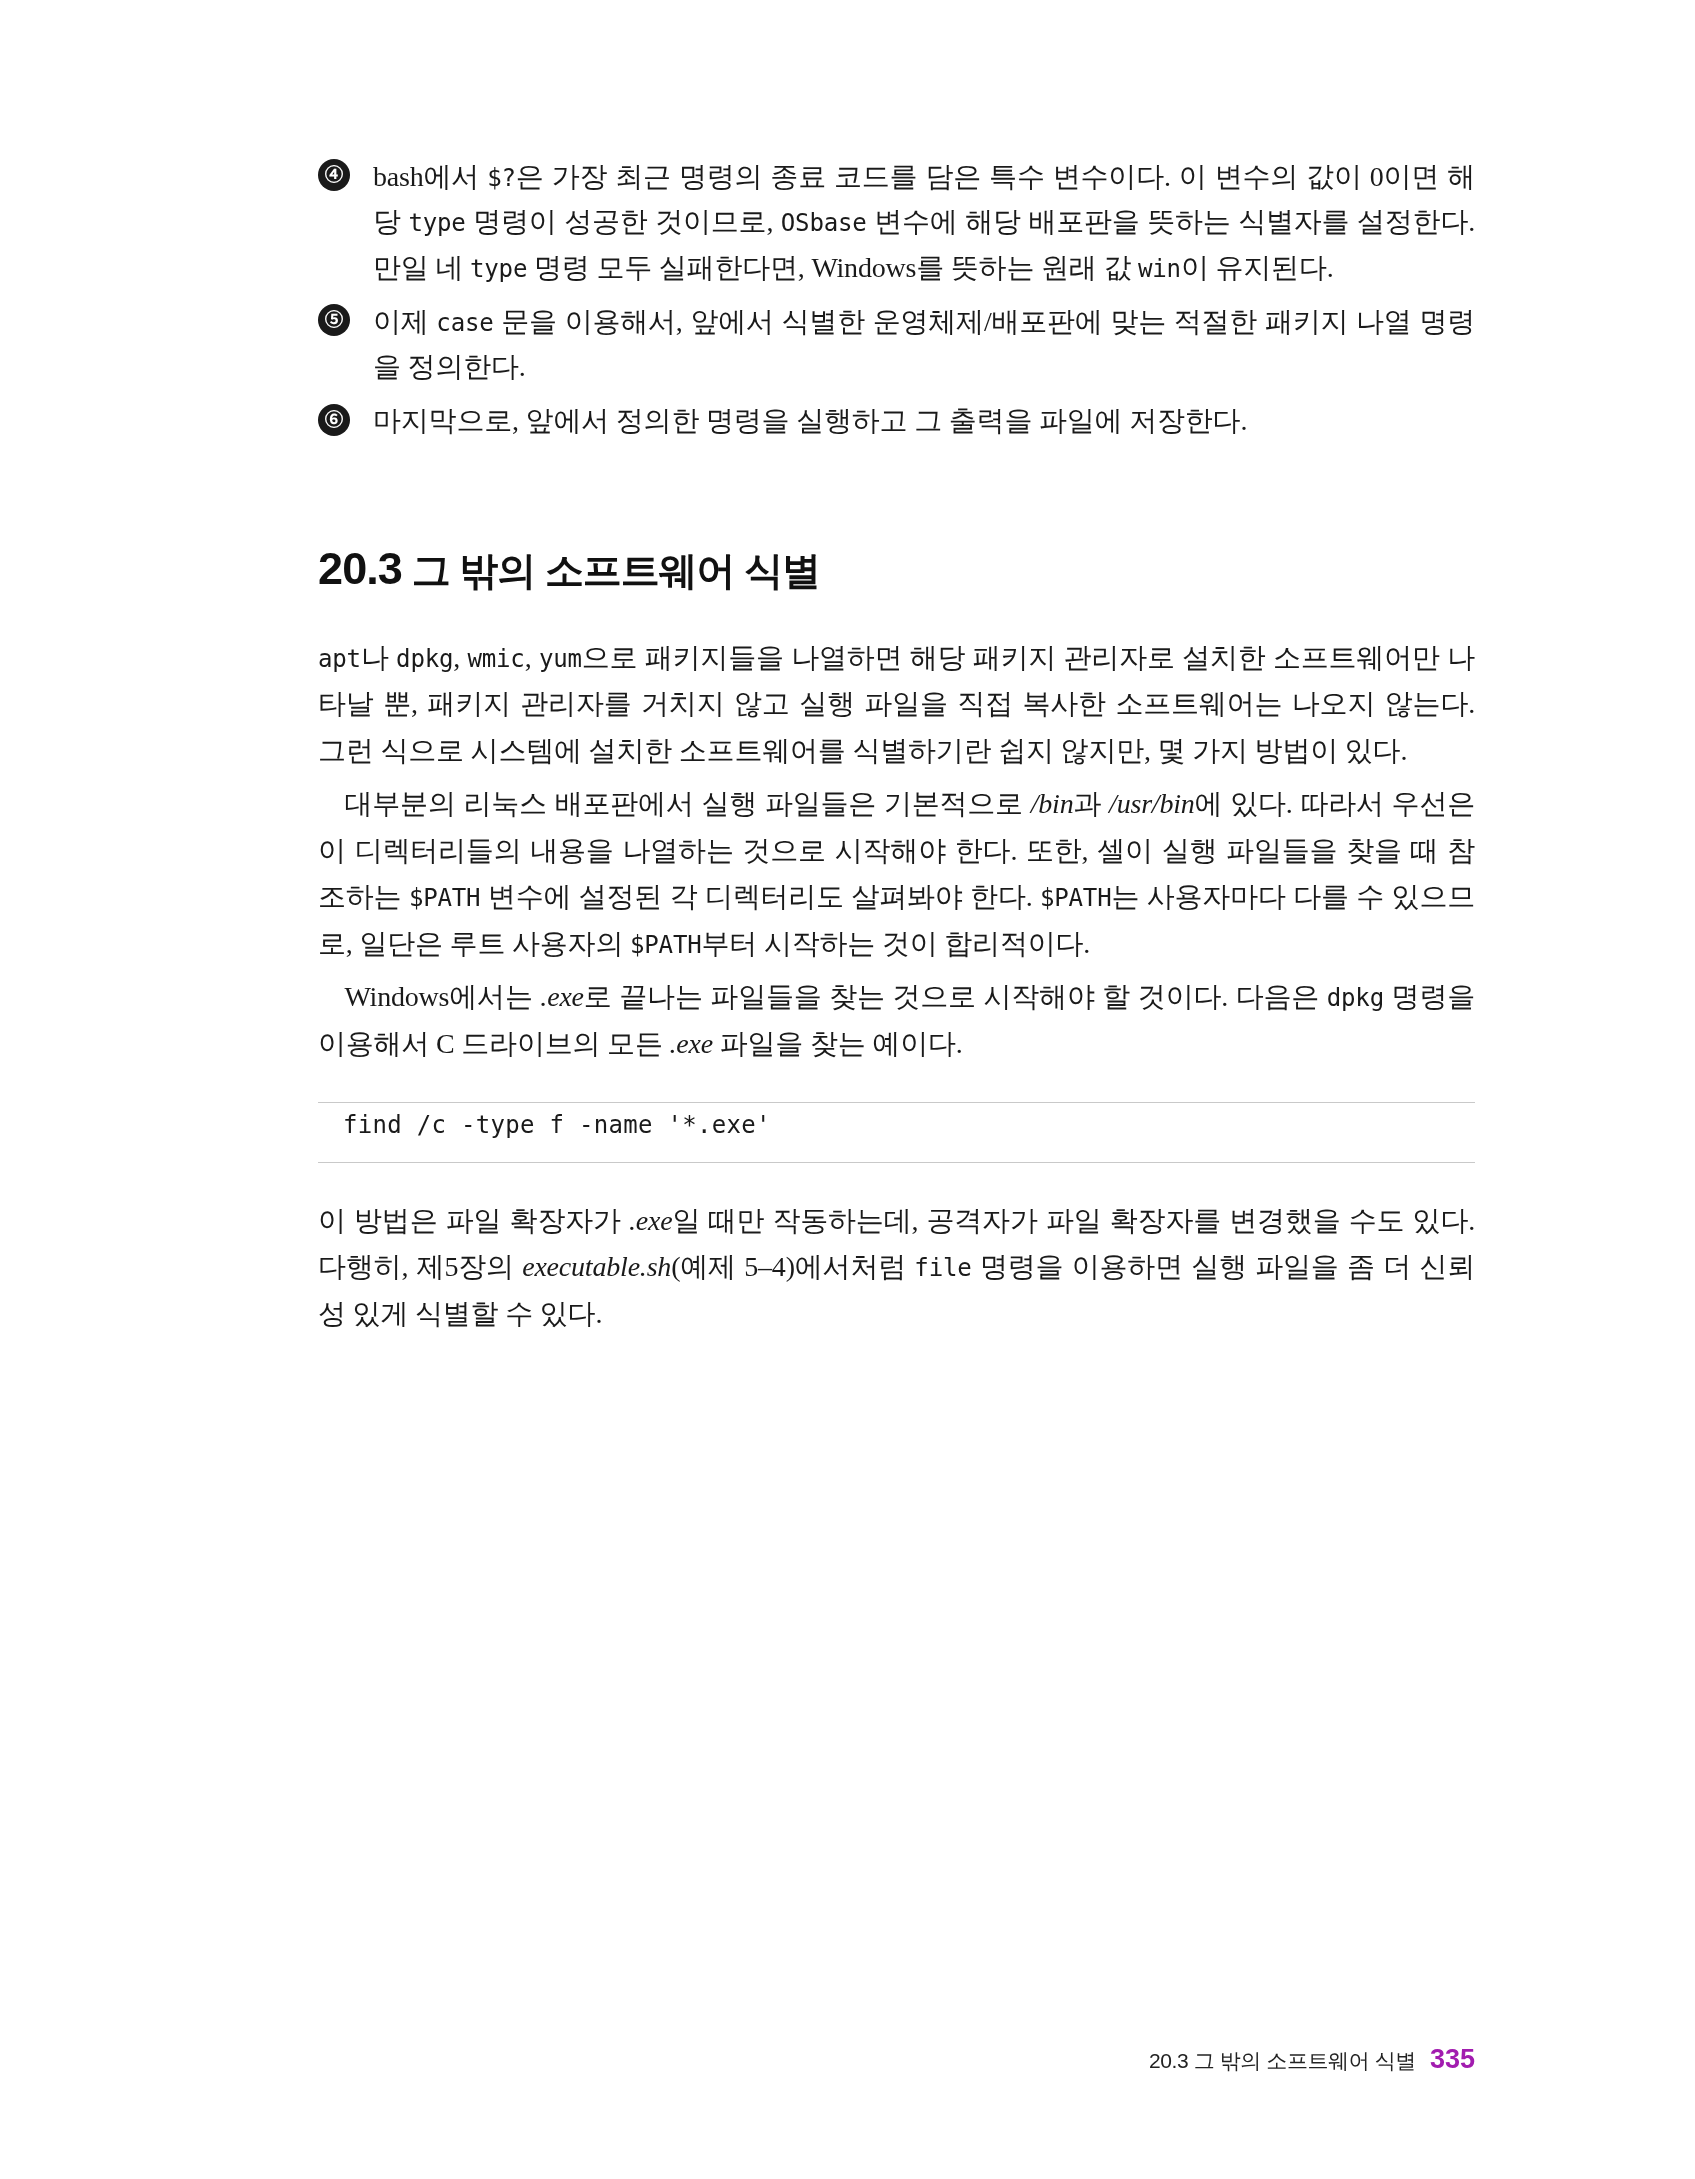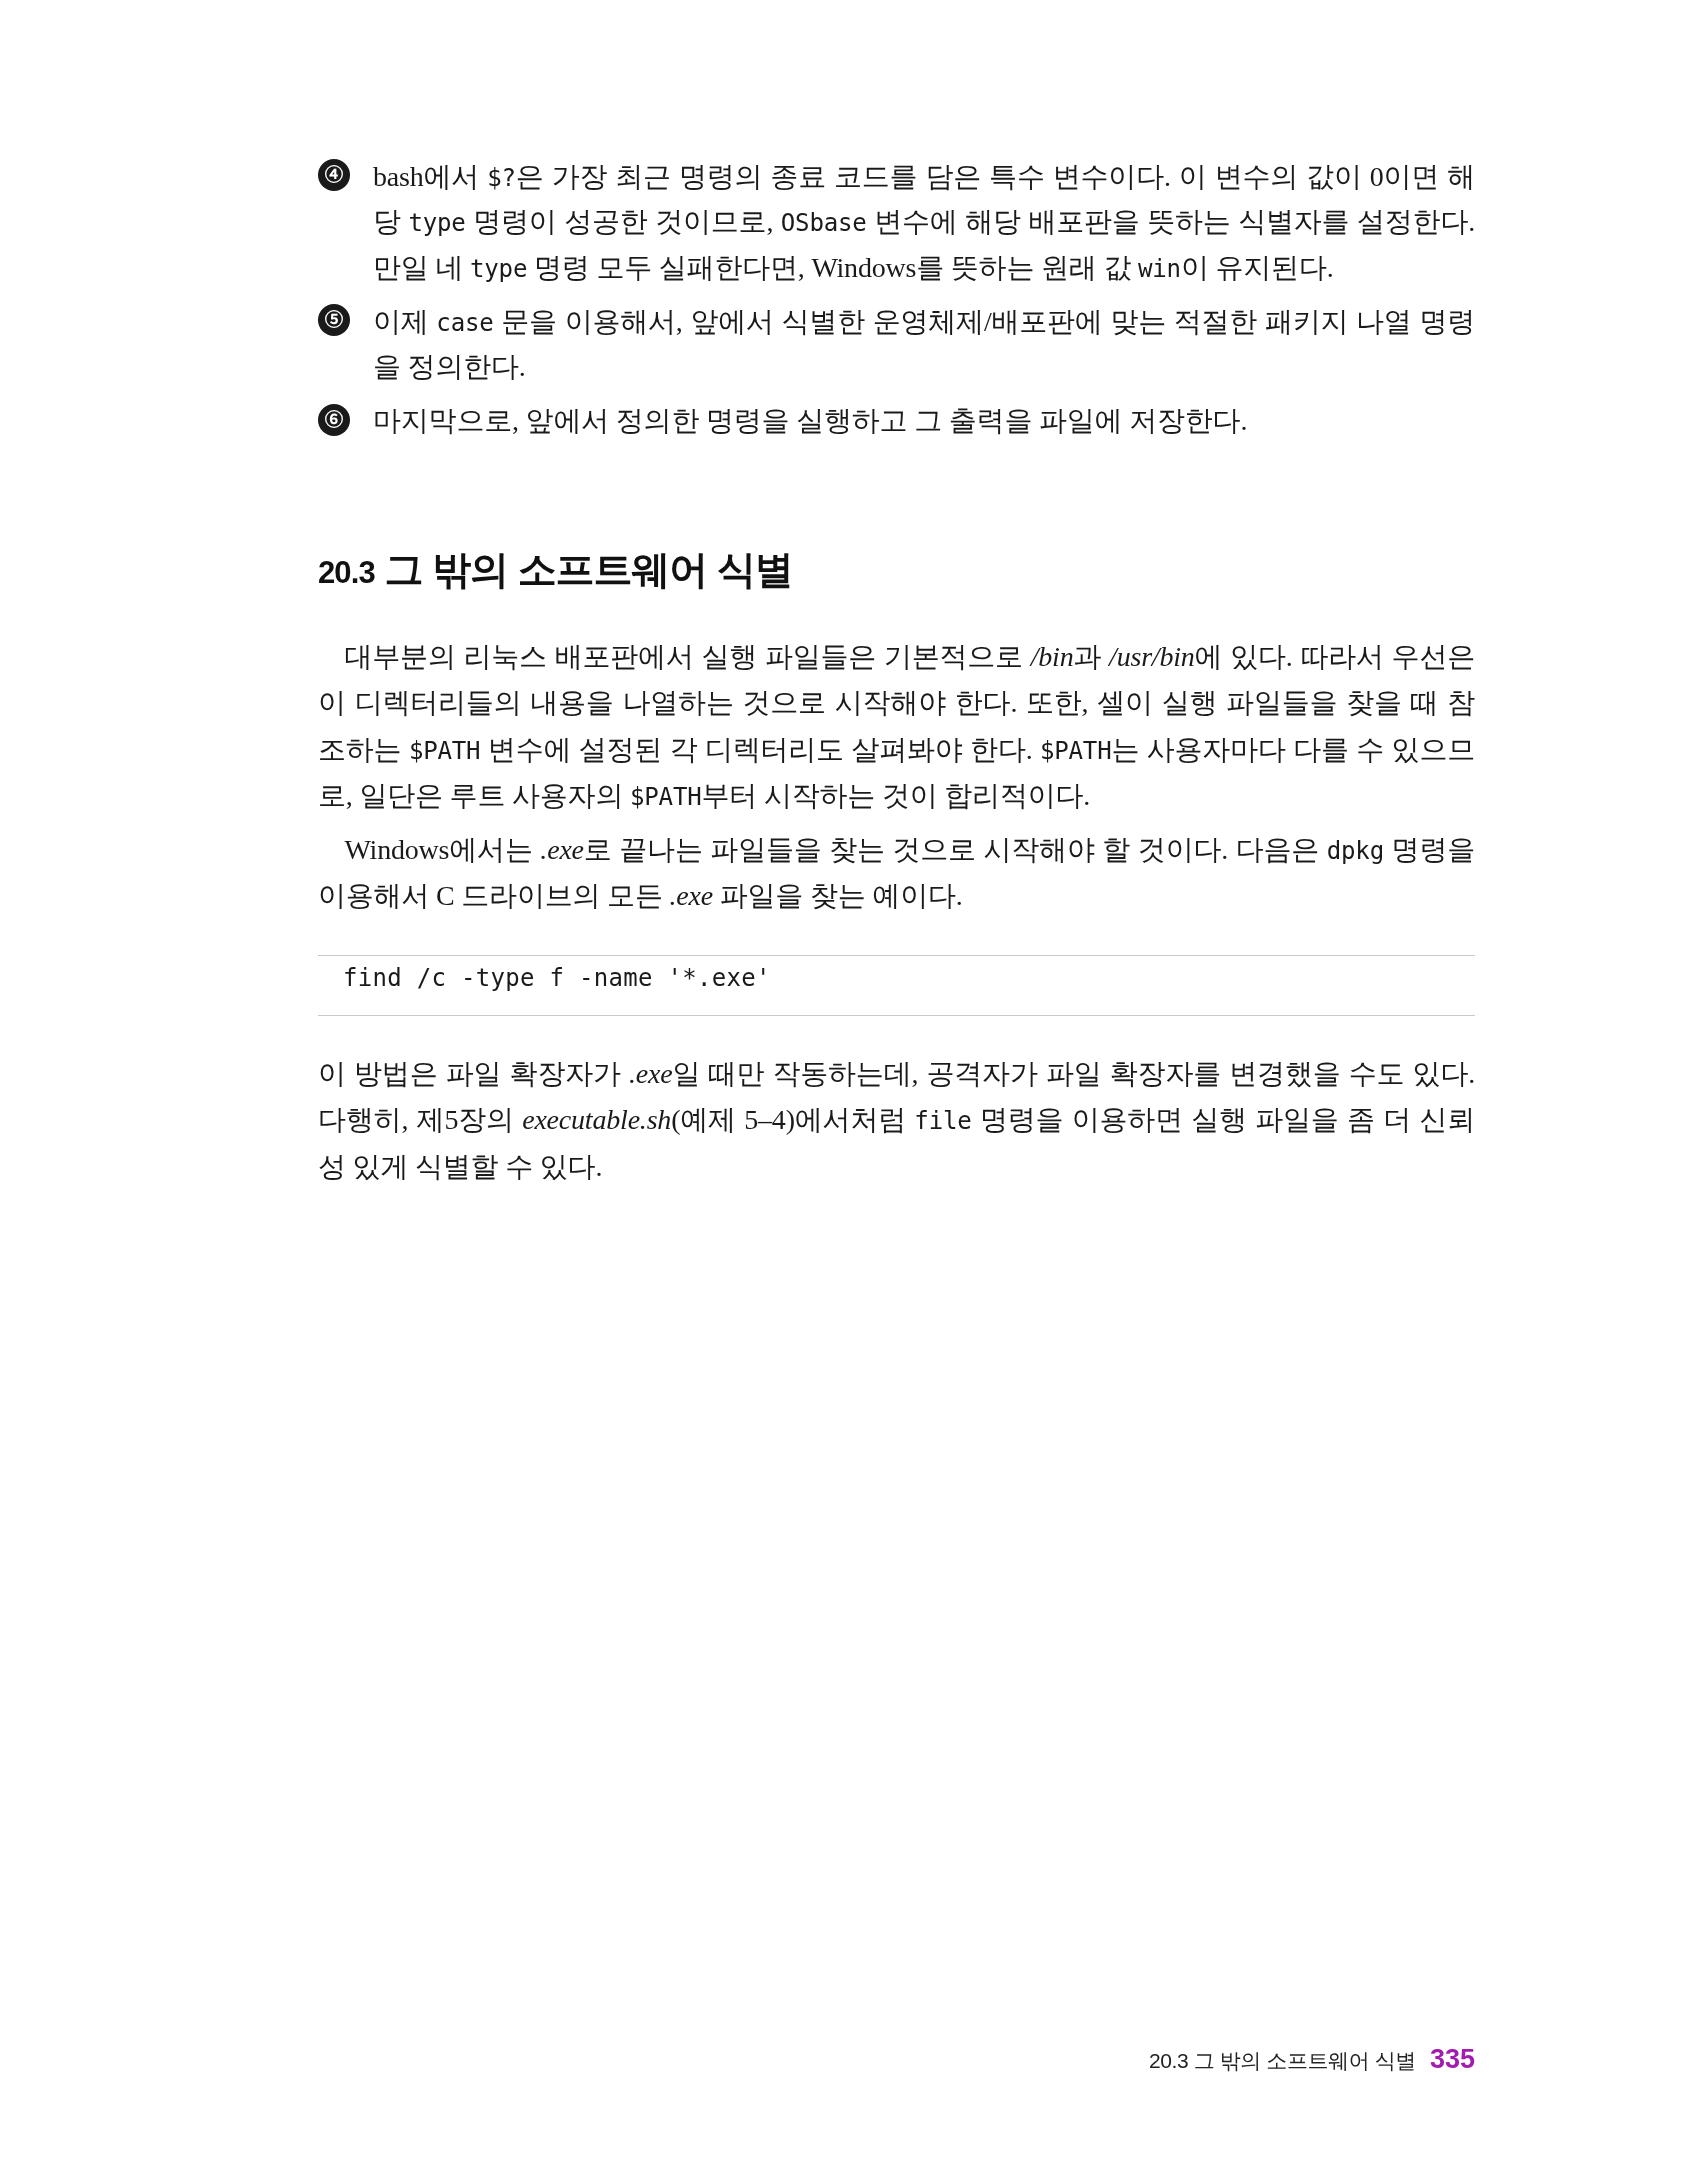--- a/index.html
+++ b/index.html
@@ -65,21 +65,21 @@
   
   .section-heading {
     font-family: "Liberation Sans", sans-serif;
     font-weight: 700;
     font-size: 39px;
     letter-spacing: -1.1px;
     margin: 99px 0 37px 0;
     color: #111;
   }
   .section-heading .secnum {
-    font-size: 31px;
+    font-size: 45px;
     letter-spacing: -0.9px;
     margin-top: 28px;
   }
 
   
   p.body {
     font-size: 28px;
     line-height: 1.66;
     letter-spacing: -0.2px;
     margin: 0 0 7px 0;
@@ -143,20 +143,21 @@
       <span class="step-num">➅</span>
       <span class="step-text">마지막으로, 앞에서 정의한 명령을 실행하고 그 출력을 파일에 저장한다.</span>
     </li>
   </ol>
 
   <h2 class="section-heading">
     <span class="secnum">20.3</span>
     <span>그 밖의 소프트웨어 식별</span>
   </h2>
 
+  <p class="body"><code>apt</code>나 <code>dpkg</code>, <code>wmic</code>, <code>yum</code>으로 패키지들을 나열하면 해당 패키지 관리자로 설치한 소프트웨어만 나타날 뿐, 패키지 관리자를 거치지 않고 실행 파일을 직접 복사한 소프트웨어는 나오지 않는다. 그런 식으로 시스템에 설치한 소프트웨어를 식별하기란 쉽지 않지만, 몇 가지 방법이 있다.</p>
   <p class="body indent">대부분의 리눅스 배포판에서 실행 파일들은 기본적으로 <span class="it">/bin</span>과 <span class="it">/usr/bin</span>에 있다. 따라서 우선은 이 디렉터리들의 내용을 나열하는 것으로 시작해야 한다. 또한, 셀이 실행 파일들을 찾을 때 참조하는 <code>$PATH</code> 변수에 설정된 각 디렉터리도 살펴봐야 한다. <code>$PATH</code>는 사용자마다 다를 수 있으므로, 일단은 루트 사용자의 <code>$PATH</code>부터 시작하는 것이 합리적이다.</p>
   <p class="body indent">Windows에서는 <span class="it">.exe</span>로 끝나는 파일들을 찾는 것으로 시작해야 할 것이다. 다음은 <code>dpkg</code> 명령을 이용해서 C 드라이브의 모든 <span class="it">.exe</span> 파일을 찾는 예이다.</p>
 
   <div class="codeblock">find /c -type f -name '*.exe'</div>
 
   <p class="body">이 방법은 파일 확장자가 <span class="it">.exe</span>일 때만 작동하는데, 공격자가 파일 확장자를 변경했을 수도 있다. 다행히, 제5장의 <span class="it">executable.sh</span>(예제 5–4)에서처럼 <code>file</code> 명령을 이용하면 실행 파일을 좀 더 신뢰성 있게 식별할 수 있다.</p>
 
 
   <div class="footer">
     <span class="footer-title">20.3 그 밖의 소프트웨어 식별</span>

